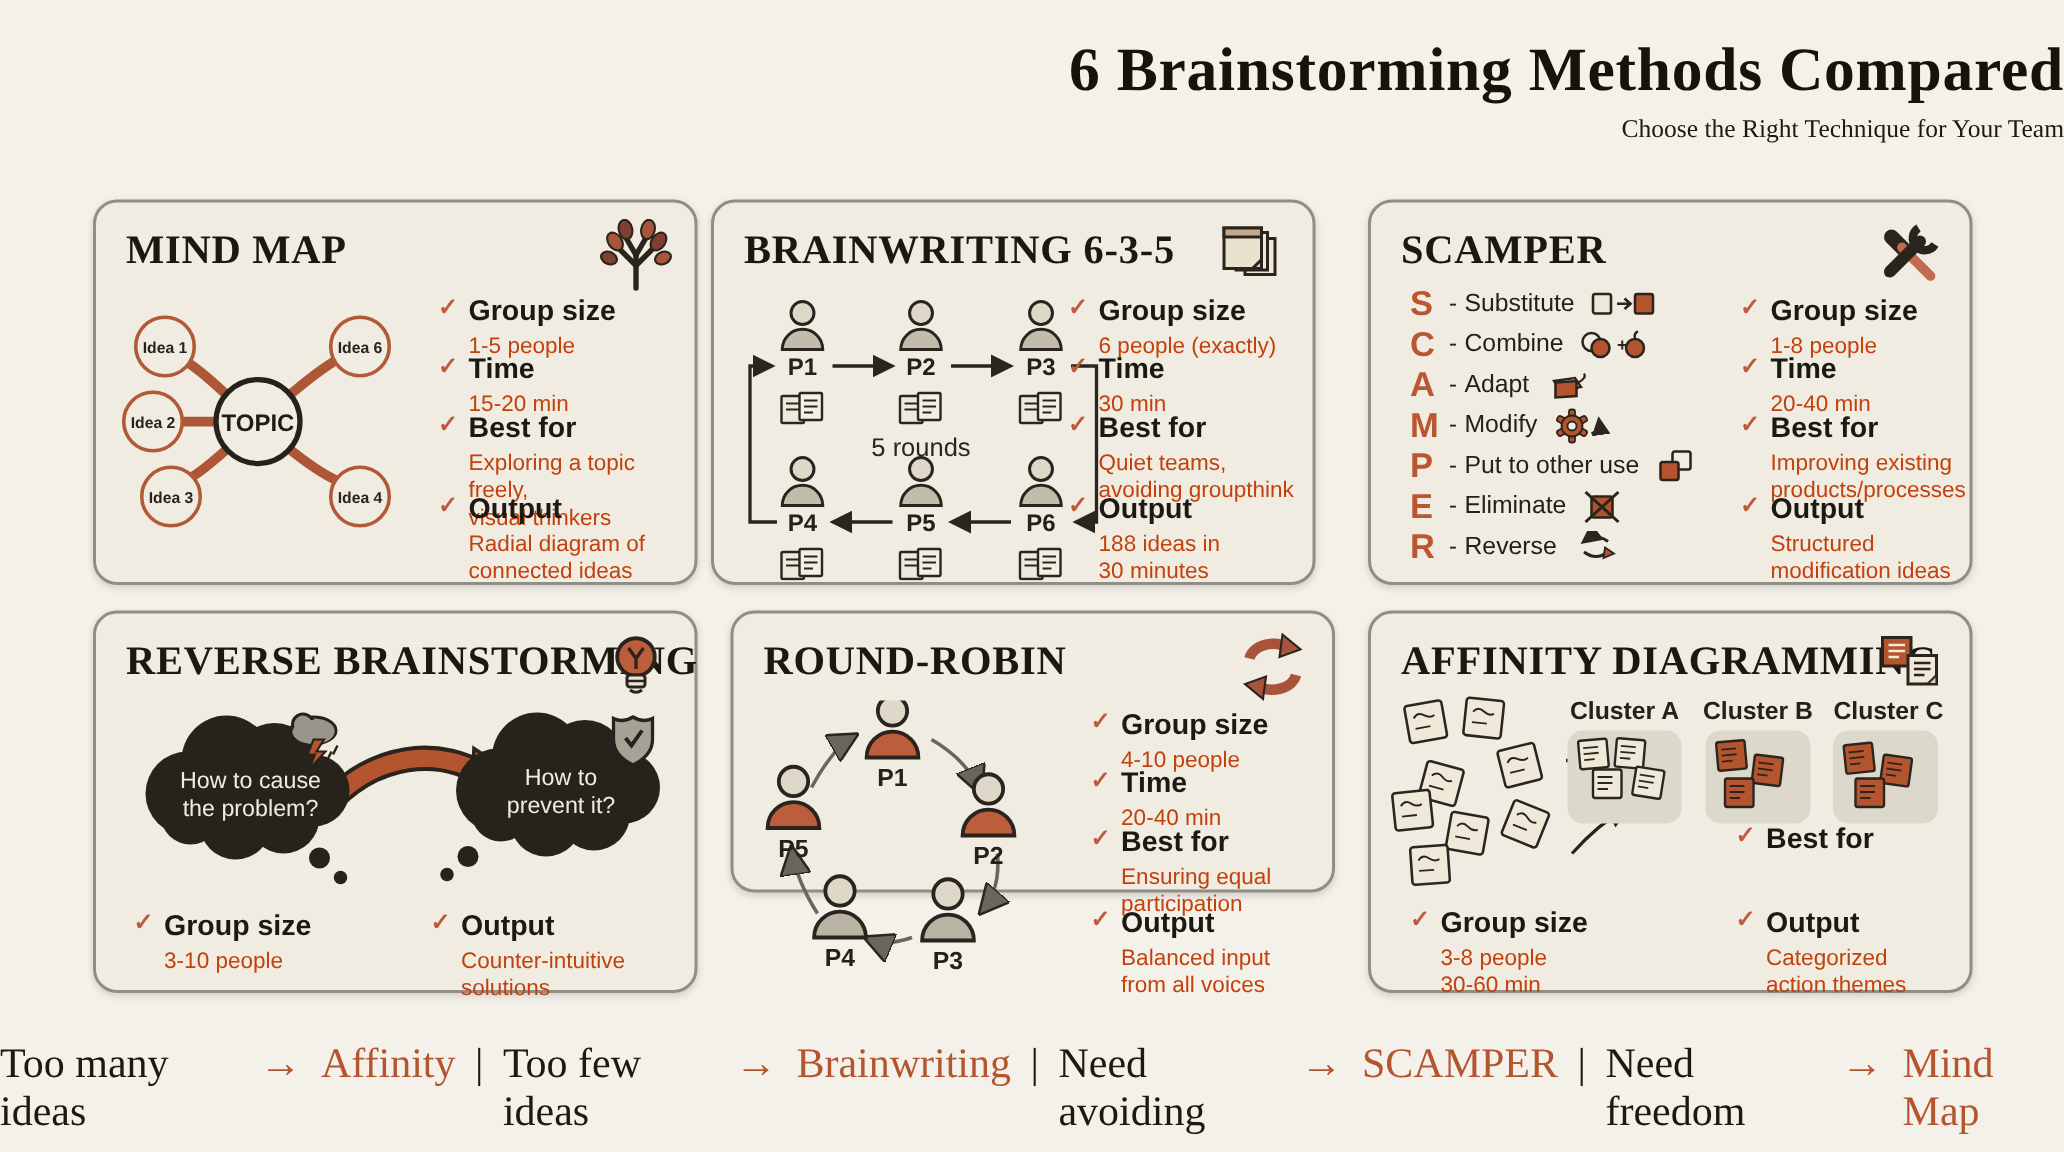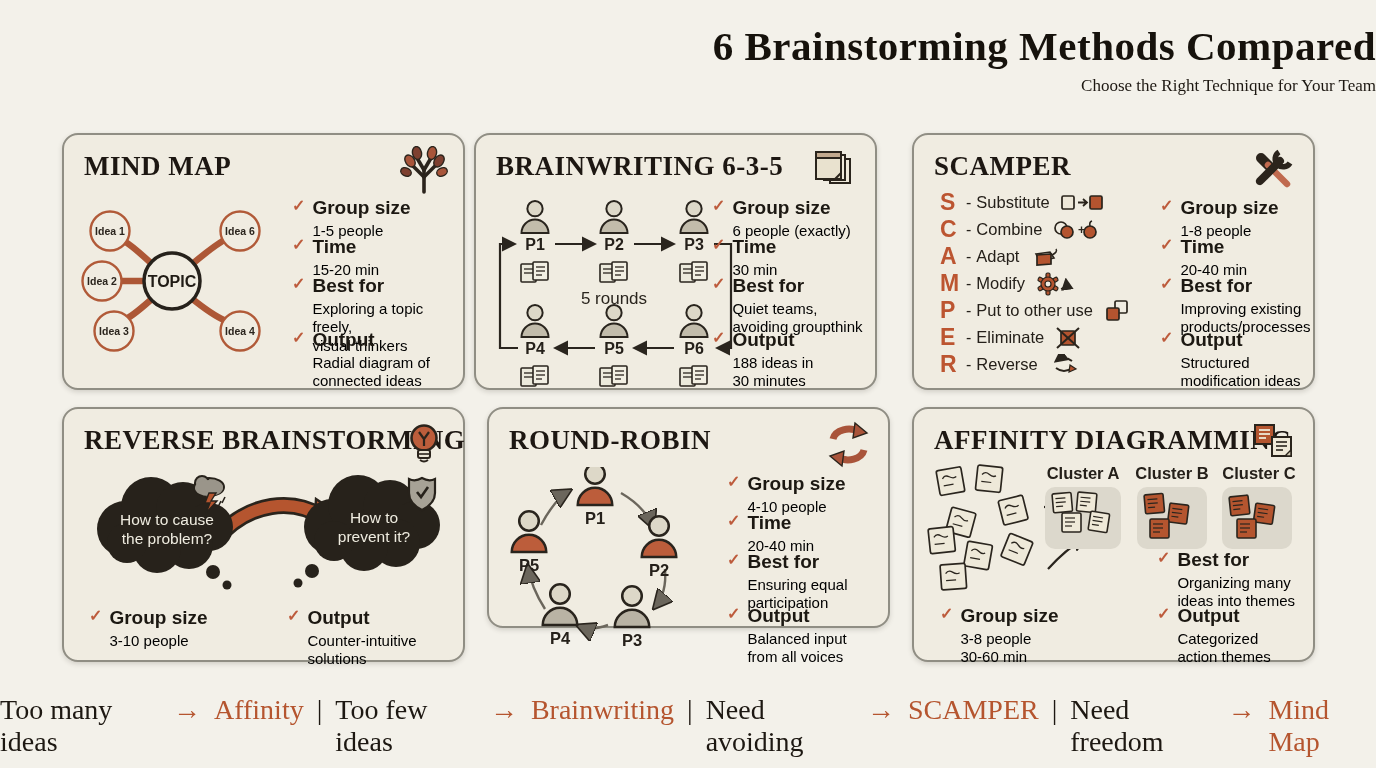--- a/index.html
+++ b/index.html
@@ -27,33 +27,33 @@
     position:absolute; width:403px; height:257px;
     background:#f0ece1;
     border:2px solid #908e84;
     border-radius:16px;
     box-shadow:0 2px 5px rgba(60,55,45,0.18);
   }
   #card-mind-map        { left:62px;  top:133px; }
   #card-brainwriting    { left:474px; top:133px; }
   #card-scamper         { left:912px; top:133px; }
   #card-reverse         { left:62px;  top:407px; height:255px; }
-  #card-round-robin     { left:487px; top:407px; height:221px; }
+  #card-round-robin     { left:487px; top:407px; height:188px; }
   #card-affinity        { left:912px; top:407px; height:255px; }
   .card-title {
     position:absolute; left:20px; top:16px;
     font-family:"Liberation Serif", serif;
     font-size:27px; font-weight:600; color:#1d1712; letter-spacing:0.5px;
     white-space:nowrap;
   }
   .card-icon { position:absolute; right:14px; top:11px; width:50px; height:50px; }
   .chk { position:absolute; display:flex; gap:7px; align-items:flex-start; }
   .check { color:#bd5b3c; font-weight:700; font-size:16px; line-height:1.15; }
   .chk-label { font-size:19px; font-weight:700; color:#1c1812; line-height:1.2; }
-  .chk-value { font-size:15px; color:#000000; line-height:1.24; white-space:pre-line; margin-top:2px; }
+  .chk-value { font-size:15px; color:#c2410c; line-height:1.24; white-space:pre-line; margin-top:2px; }
   .diagram { position:absolute; }
   
   .sc-row { position:absolute; left:26px; display:flex; align-items:center; height:25px; }
   .sc-letter { color:#bc5531; font-weight:700; font-size:23px; width:21px; line-height:1; }
   .sc-dash { color:#25201a; font-size:16px; margin:0 5px; }
   .sc-word { color:#25201a; font-size:16.5px; }
   .sc-icon { margin-left:10px; }
   
   .footer {
     position:absolute; top:694px; left:0; width:100%;
@@ -576,22 +576,20 @@
     <div>
         <div class="chk-label">Group size</div>
          <div class="chk-value">3-8 people
 30-60 min</div>
       </div>
   </div>
   <div class="chk" style="left:243px; top:140px;">
     <span class="check">✓</span>
     <div>
         <div class="chk-label">Best for</div>
-         <div class="chk-value">Organizing many
-ideas into themes</div>
       </div>
   </div>
   <div class="chk" style="left:243px; top:196px;">
     <span class="check">✓</span>
     <div>
         <div class="chk-label">Output</div>
          <div class="chk-value">Categorized
 action themes</div>
       </div>
   </div>

